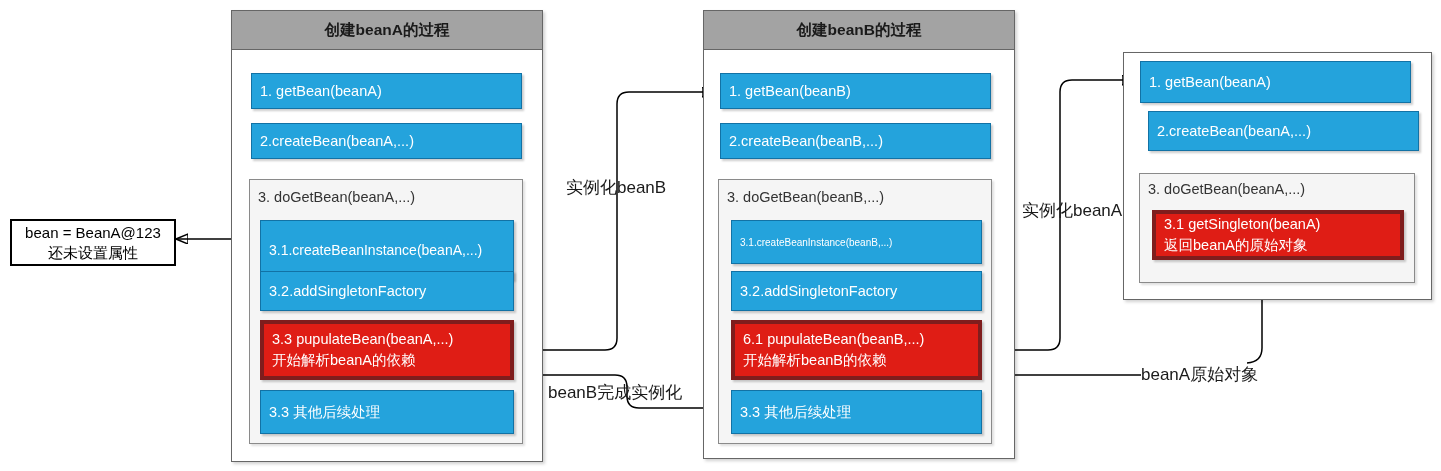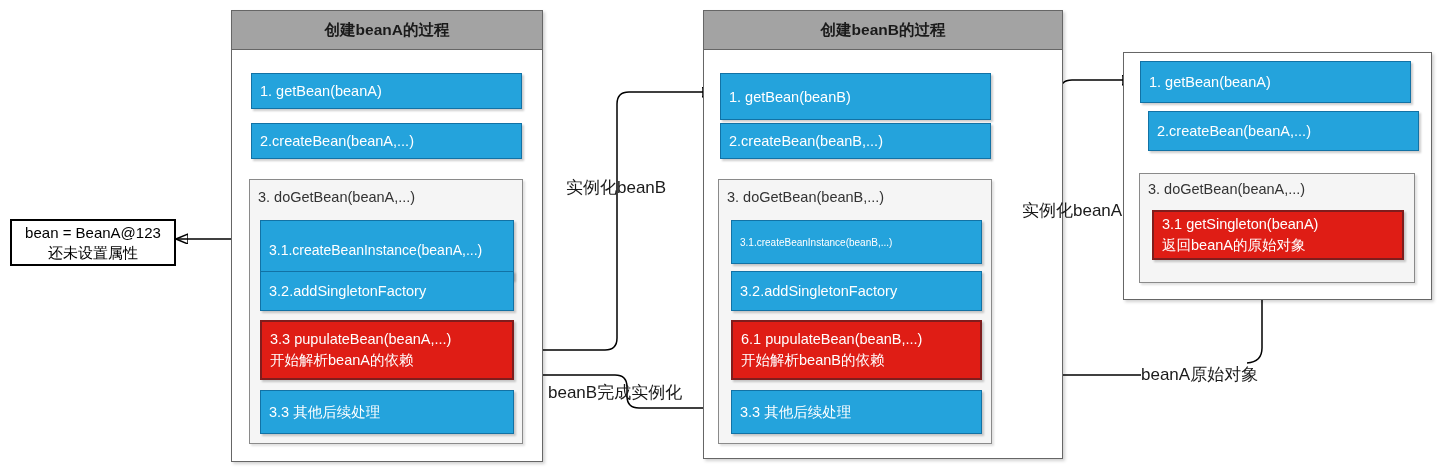--- a/index.html
+++ b/index.html
@@ -10,21 +10,21 @@
          box-shadow:2px 2px 3px rgba(0,0,0,0.18);}
   .panel-title{position:absolute;left:0;top:0;right:0;height:38px;background:#a3a3a3;
          border-bottom:1.5px solid #666666;display:flex;align-items:center;justify-content:center;
          font-size:15.5px;font-weight:bold;color:#1a1a1a;}
   .section{position:absolute;background:#f5f5f5;border:1px solid #8a8a8a;
          box-shadow:2px 2px 2px rgba(0,0,0,0.12);}
   .section-label{position:absolute;font-size:14.5px;color:#333333;white-space:nowrap;}
   .step{position:absolute;display:flex;align-items:center;padding-left:8px;box-sizing:border-box;
          color:#ffffff;font-size:14.5px;white-space:nowrap;box-shadow:1.5px 1.5px 2px rgba(0,0,0,0.2);}
   .blue{background:#24a3dc;border:1px solid #1272a5;}
-  .red{background:#df1d15;border:2px solid #7f1d1d;}
+  .red{background:#df1d15;border:4px solid #7f1d1d;}
   .two-line{flex-direction:column;align-items:flex-start;justify-content:center;line-height:21px;}
   .edge-label{position:absolute;font-size:17px;color:#1a1a1a;white-space:nowrap;}
   .annotation{position:absolute;background:#ffffff;border:2px solid #000000;display:flex;
          flex-direction:column;align-items:center;justify-content:center;
          font-size:15px;color:#000000;line-height:20px;text-align:left;}
   svg.wires{position:absolute;left:0;top:0;pointer-events:none;}
   svg.wires path{fill:none;stroke:#000000;stroke-width:1.5;}
 </style>
 </head>
 <body>
@@ -59,23 +59,23 @@
       <div class="step blue" style="left:10px;top:40px;width:254px;height:60px;font-size:14px;">3.1.createBeanInstance(beanA,...)</div>
       <div class="step blue" style="left:10px;top:91px;width:254px;height:40px;">3.2.addSingletonFactory</div>
       <div class="step red two-line" style="left:10px;top:140px;width:254px;height:60px;">
         <span>3.3 pupulateBean(beanA,...)</span>
         <span>开始解析beanA的依赖</span>
       </div>
       <div class="step blue" style="left:10px;top:210px;width:254px;height:44px;">3.3 其他后续处理</div>
     </div>
   </div>
 
-  <div class="panel" style="left:703px;top:10px;width:310px;height:447px;padding-left:48px;">
+  <div class="panel" style="left:703px;top:10px;width:310px;height:447px;">
     <div class="panel-title">创建beanB的过程</div>
-    <div class="step blue" style="left:16px;top:62px;width:271px;height:47px;">1. getBean(beanB)</div>
+    <div class="step blue" style="left:16px;top:62px;width:271px;height:36px;">1. getBean(beanB)</div>
     <div class="step blue" style="left:16px;top:112px;width:271px;height:36px;">2.createBean(beanB,...)</div>
     <div class="section" style="left:14px;top:168px;width:272px;height:263px;">
       <div class="section-label" style="left:8px;top:9px;">3. doGetBean(beanB,...)</div>
       <div class="step blue" style="left:12px;top:40px;width:251px;height:44px;font-size:10px;">3.1.createBeanInstance(beanB,...)</div>
       <div class="step blue" style="left:12px;top:91px;width:251px;height:40px;">3.2.addSingletonFactory</div>
       <div class="step red two-line" style="left:12px;top:140px;width:251px;height:60px;">
         <span>6.1 pupulateBean(beanB,...)</span>
         <span>开始解析beanB的依赖</span>
       </div>
       <div class="step blue" style="left:12px;top:210px;width:251px;height:44px;">3.3 其他后续处理</div>

